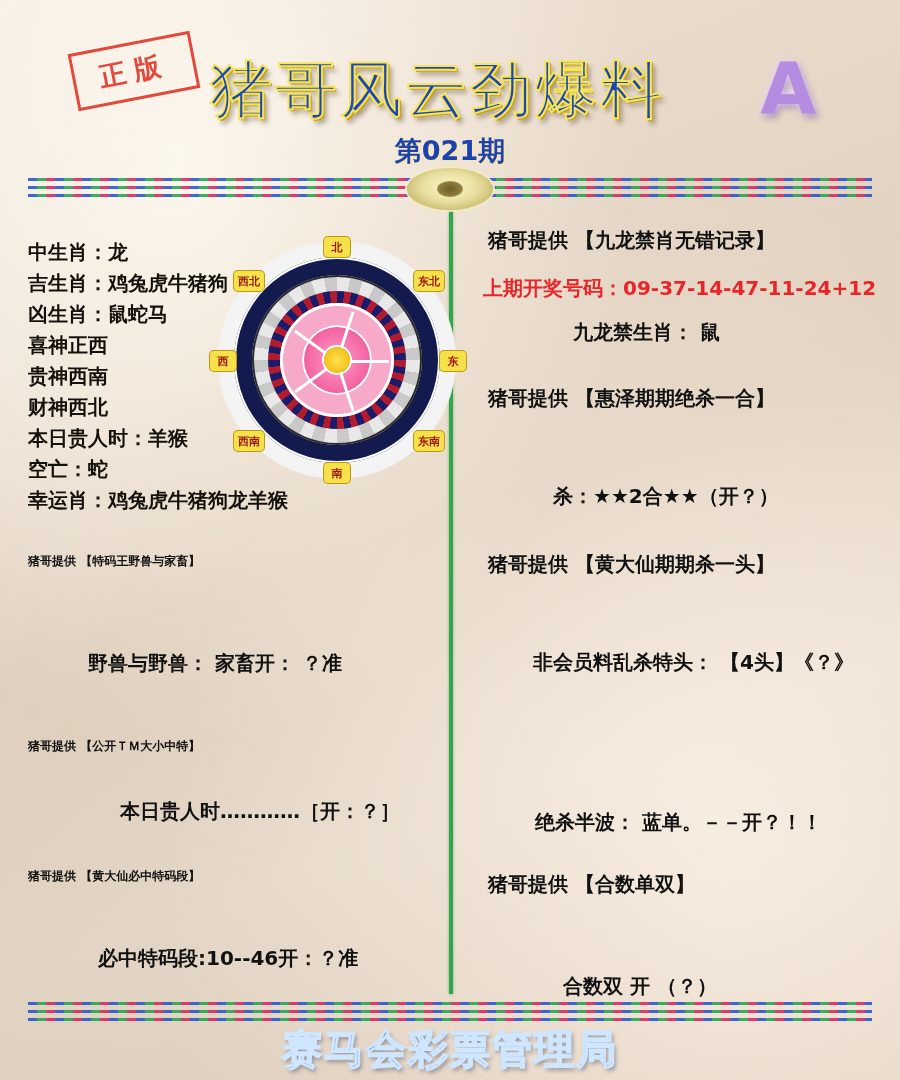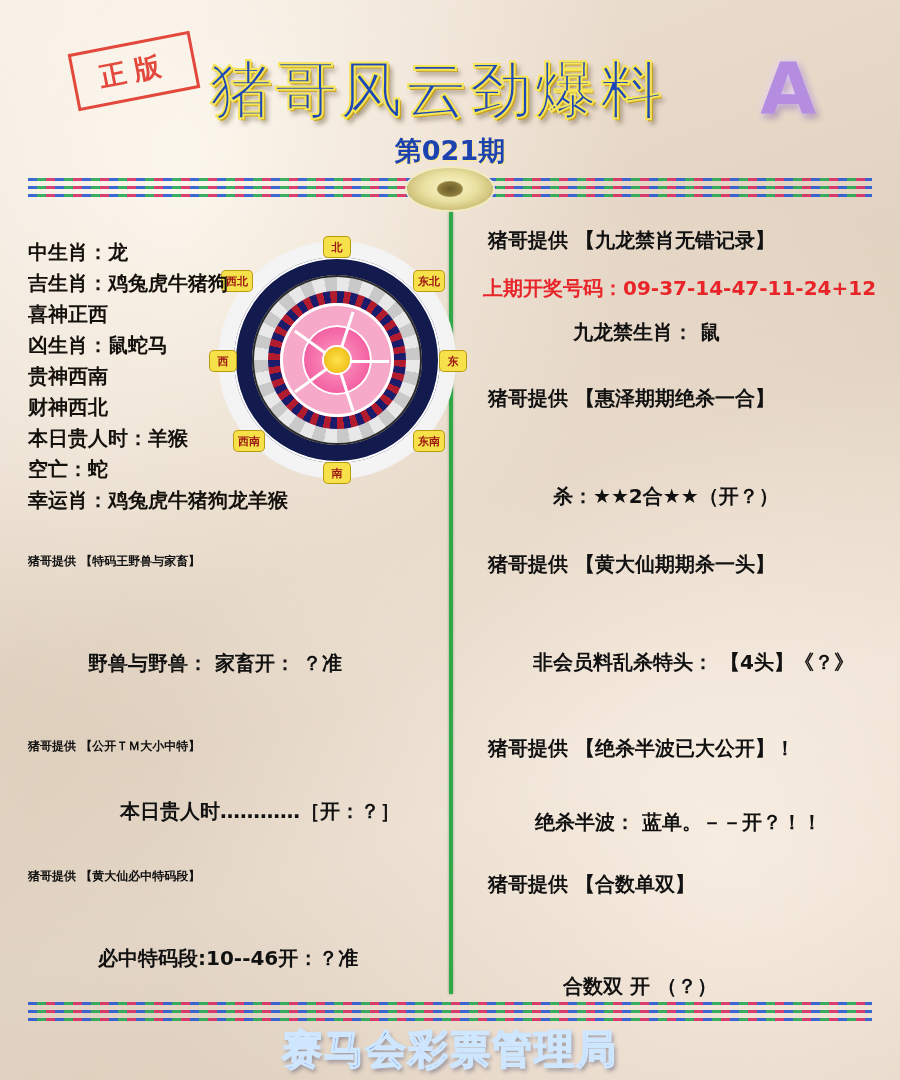--- a/index.html
+++ b/index.html
@@ -244,21 +244,21 @@
     align-items: center;
     justify-content: center;
     font-family: "DejaVu Sans", sans-serif;
     box-shadow: 0 0 0 1px #b89b10;
   }
   .dir.n  { left: 106px; top: -4px; }
   .dir.s  { left: 106px; top: 222px; }
   .dir.e  { left: 222px; top: 110px; }
   .dir.w  { left: -8px;  top: 110px; }
   .dir.ne { left: 196px; top: 30px; }
-  .dir.nw { left: 4px;  top: 30px; text-align: right; }
+  .dir.nw { left: 16px;  top: 30px; text-align: right; }
   .dir.se { left: 196px; top: 190px; }
   .dir.sw { left: 16px;  top: 190px; }
   .dir.wide { width: 30px; }
 
   
   .row {
     position: absolute;
     font-family: "DejaVu Sans", sans-serif;
     font-weight: bold;
     color: #111;
@@ -315,22 +315,22 @@
     <div class="div-medal"></div>
   </div>
 
   <div class="col-sep"></div>
 
   <div class="left-col">
 
     <div class="fortune">
       <div>中生肖：龙</div>
       <div>吉生肖：鸡兔虎牛猪狗</div>
+      <div>凶生肖：鼠蛇马</div>
       <div>喜神正西</div>
-      <div>凶生肖：鼠蛇马</div>
       <div>贵神西南</div>
       <div>财神西北</div>
       <div>本日贵人时：羊猴</div>
       <div>空亡：蛇</div>
       <div>幸运肖：鸡兔虎牛猪狗龙羊猴</div>
     </div>
 
     <div class="compass">
       <div class="ring0"></div>
       <div class="ring1"></div>
@@ -369,21 +369,20 @@
     <div class="row hdr-r" style="top:22px;">猪哥提供 【九龙禁肖无错记录】</div>
     <div class="row red-line" style="top:70px; left:20px;margin-left:10px;">上期开奖号码：09-37-14-47-11-24+12</div>
     <div class="row val" style="top:114px; left:120px;">九龙禁生肖： 鼠</div>
 
     <div class="row hdr-r" style="top:180px;">猪哥提供 【惠泽期期绝杀一合】</div>
     <div class="row val" style="top:278px; left:100px;">杀：★★2合★★（开？）</div>
 
     <div class="row hdr-r" style="top:346px;">猪哥提供 【黄大仙期期杀一头】</div>
     <div class="row val" style="top:444px; left:80px;">非会员料乱杀特头： 【4头】《？》</div>
 
-    <div class="row hdr-r" style="top:530px;">猪哥提供 【绝杀半波已大公开】！</div>
     <div class="row val" style="top:604px; left:82px;">绝杀半波： 蓝单。－－开？！！</div>
 
     <div class="row hdr-r" style="top:666px;">猪哥提供 【合数单双】</div>
     <div class="row val" style="top:768px; left:110px;">合数双  开 （？）</div>
   </div>
 
   <div class="divider divider-bot">
     <div class="ln a"></div>
     <div class="ln b"></div>
     <div class="ln c"></div>

